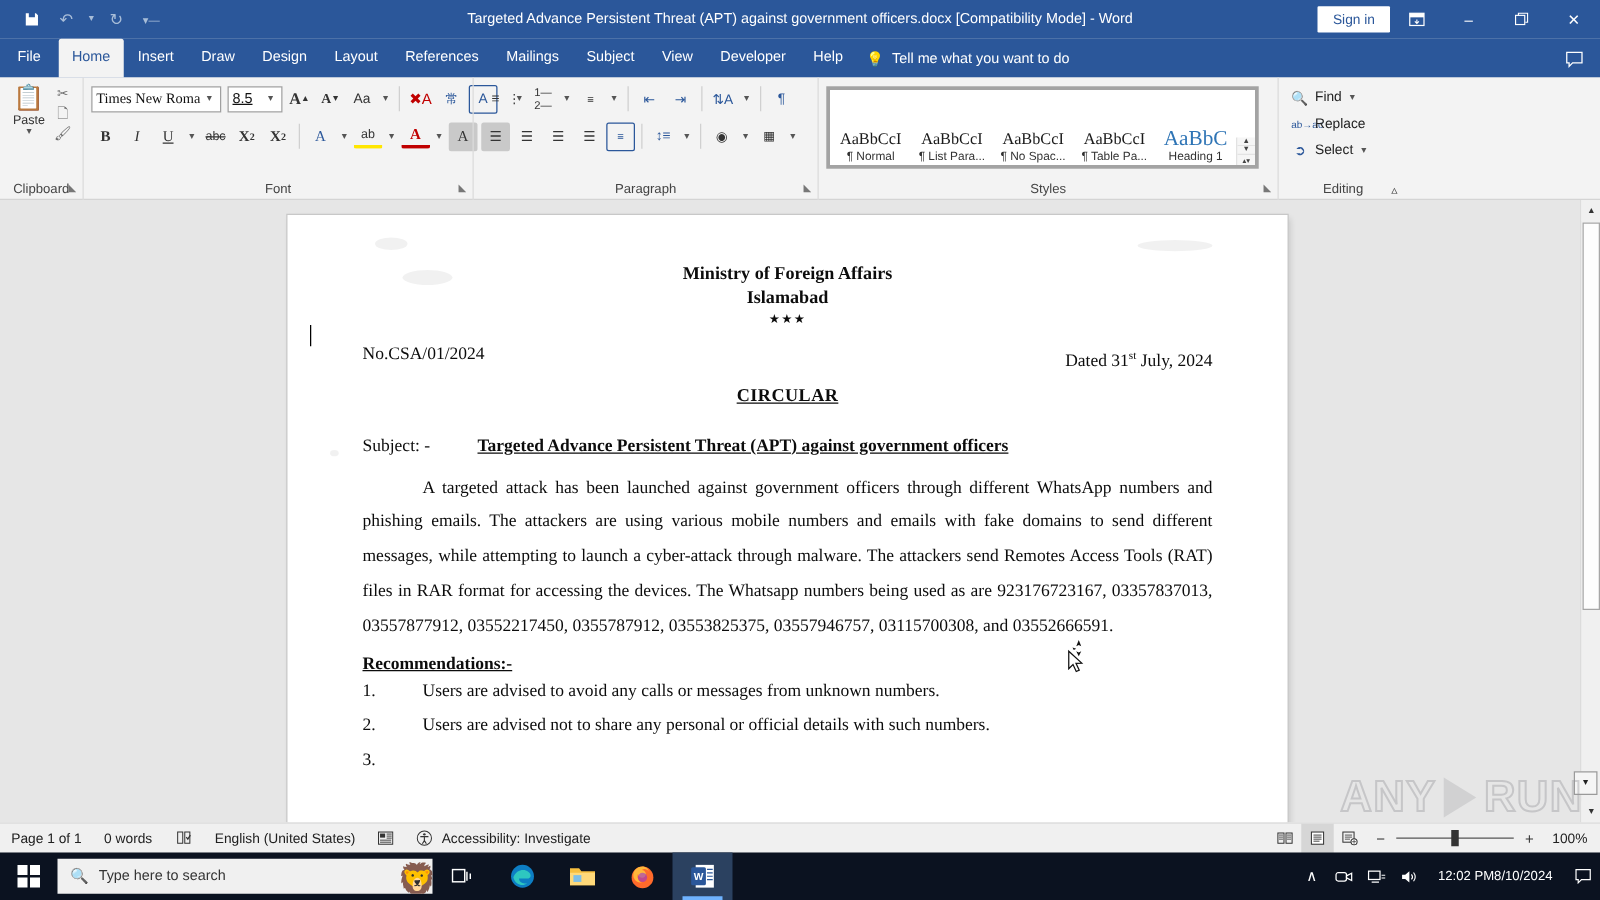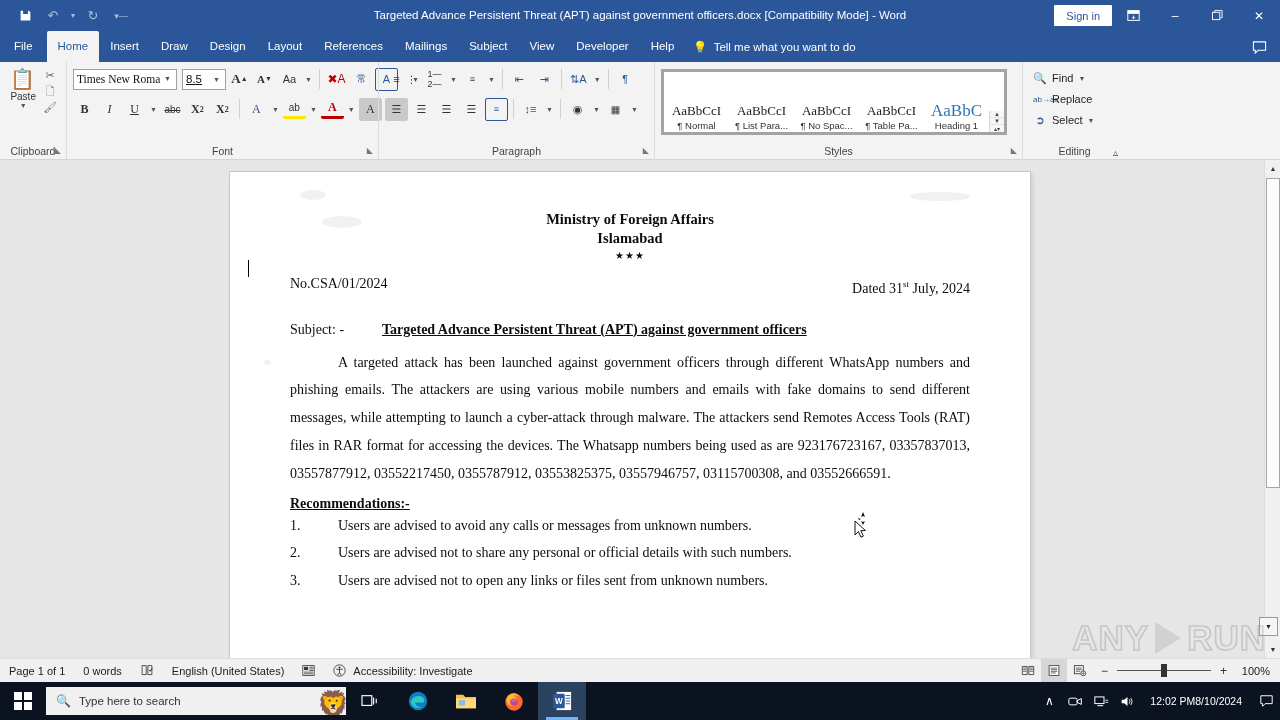--- a/index.html
+++ b/index.html
@@ -520,41 +520,41 @@
 
         <div class="ctr hd1">Ministry of Foreign Affairs</div>
         <div class="ctr hd1">Islamabad</div>
         <div class="ctr stars">★★★</div>
 
         <div class="norow">
           <span>No.CSA/01/2024</span>
           <span><span>Dated 31</span><span class="sup">st</span><span> July, 2024</span></span>
         </div>
 
+        <div class="circ">CIRCULAR</div>
 
         <div class="subj">
           <span class="lab">Subject: -</span>
           <span class="val">Targeted Advance Persistent Threat (APT) against government officers</span>
         </div>
 
         <div class="para">A targeted attack has been launched against government officers through different WhatsApp numbers and phishing emails. The attackers are using various mobile numbers and emails with fake domains to send different messages, while attempting to launch a cyber-attack through malware. The attackers send Remotes Access Tools (RAT) files in RAR format for accessing the devices. The Whatsapp numbers being used as are 923176723167, 03357837013, 03557877912, 03552217450, 0355787912, 03553825375, 03557946757, 03115700308, and 03552666591.</div>
 
         <div class="rec">Recommendations:-</div>
 
         <div class="li">
           <span class="n">1.</span>
           <span>Users are advised to avoid any calls or messages from unknown numbers.</span>
         </div>
         <div class="li">
           <span class="n">2.</span>
           <span>Users are advised not to share any personal or official details with such numbers.</span>
         </div>
         <div class="li">
           <span class="n">3.</span>
-          <span>Users are advised not to open any links or files sent from unknown numbers.</span>
         </div>
       </div>
     </div>
 
     <div class="cursor">
       <svg width="22" height="28" viewBox="0 0 22 28">
         <path d="M11 0 L13 5 L11 4 L9 5 Z" fill="#111"></path>
         <path d="M11 13 L9 9 L11 10 L13 9 Z" fill="#111"></path>
         <path d="M6 6 L7 8 L9 7 Z" fill="#111"></path>
         <path d="M3 9 l0 14 l3.4 -3.4 l2.6 5.6 l2.4 -1.1 l-2.6 -5.4 l4.6 -0.2 Z" fill="#fff" stroke="#111" stroke-width="1"></path>

